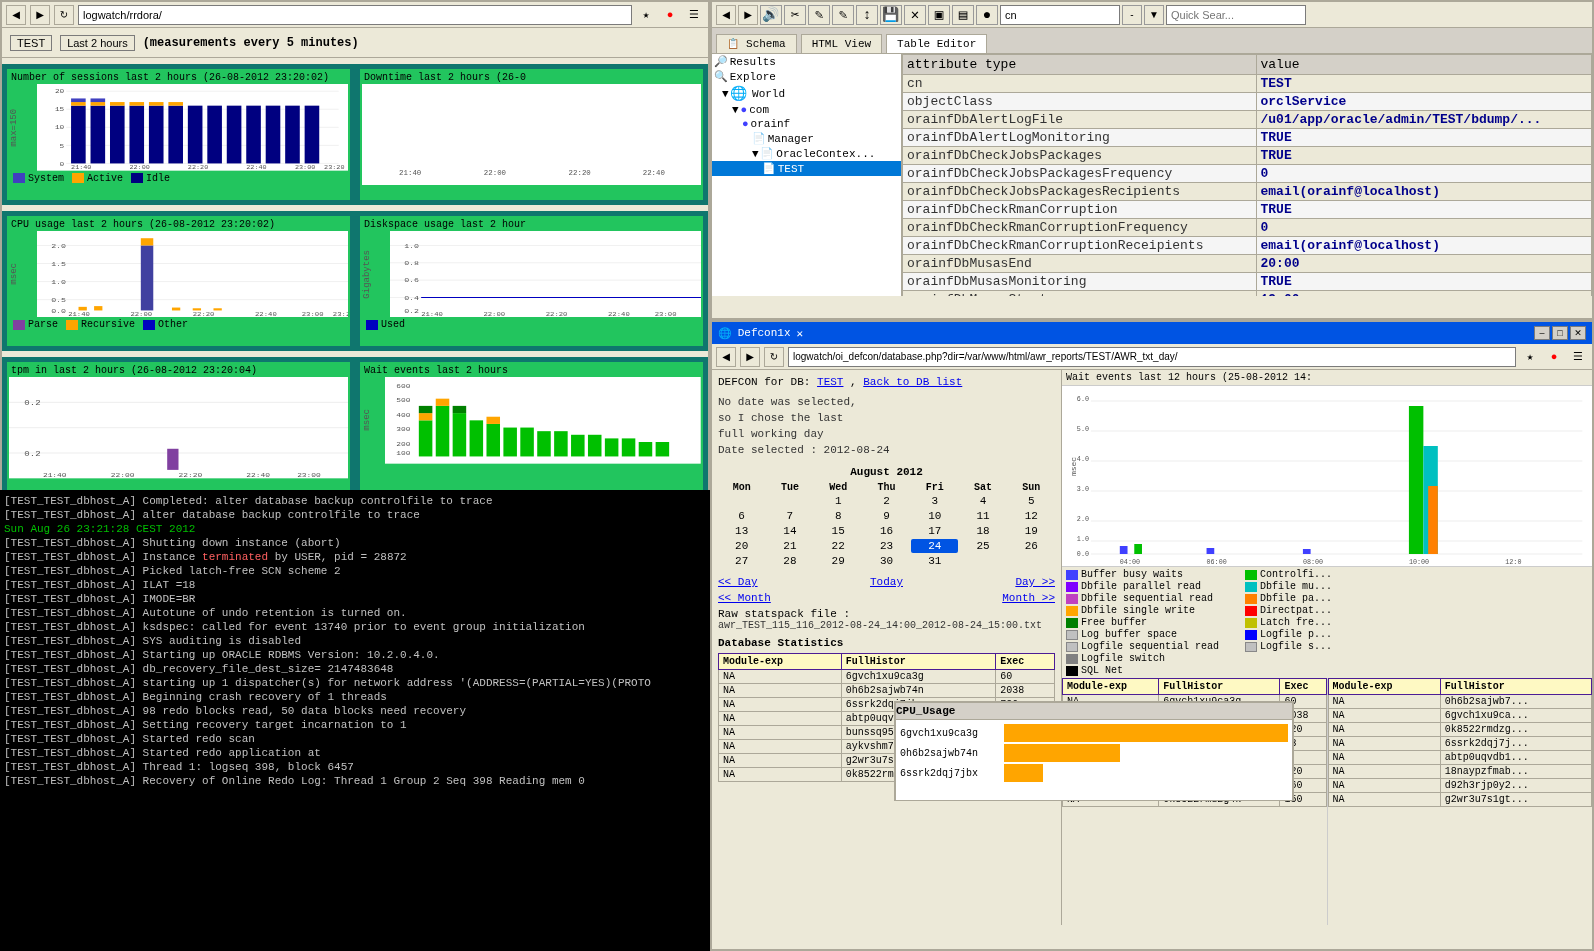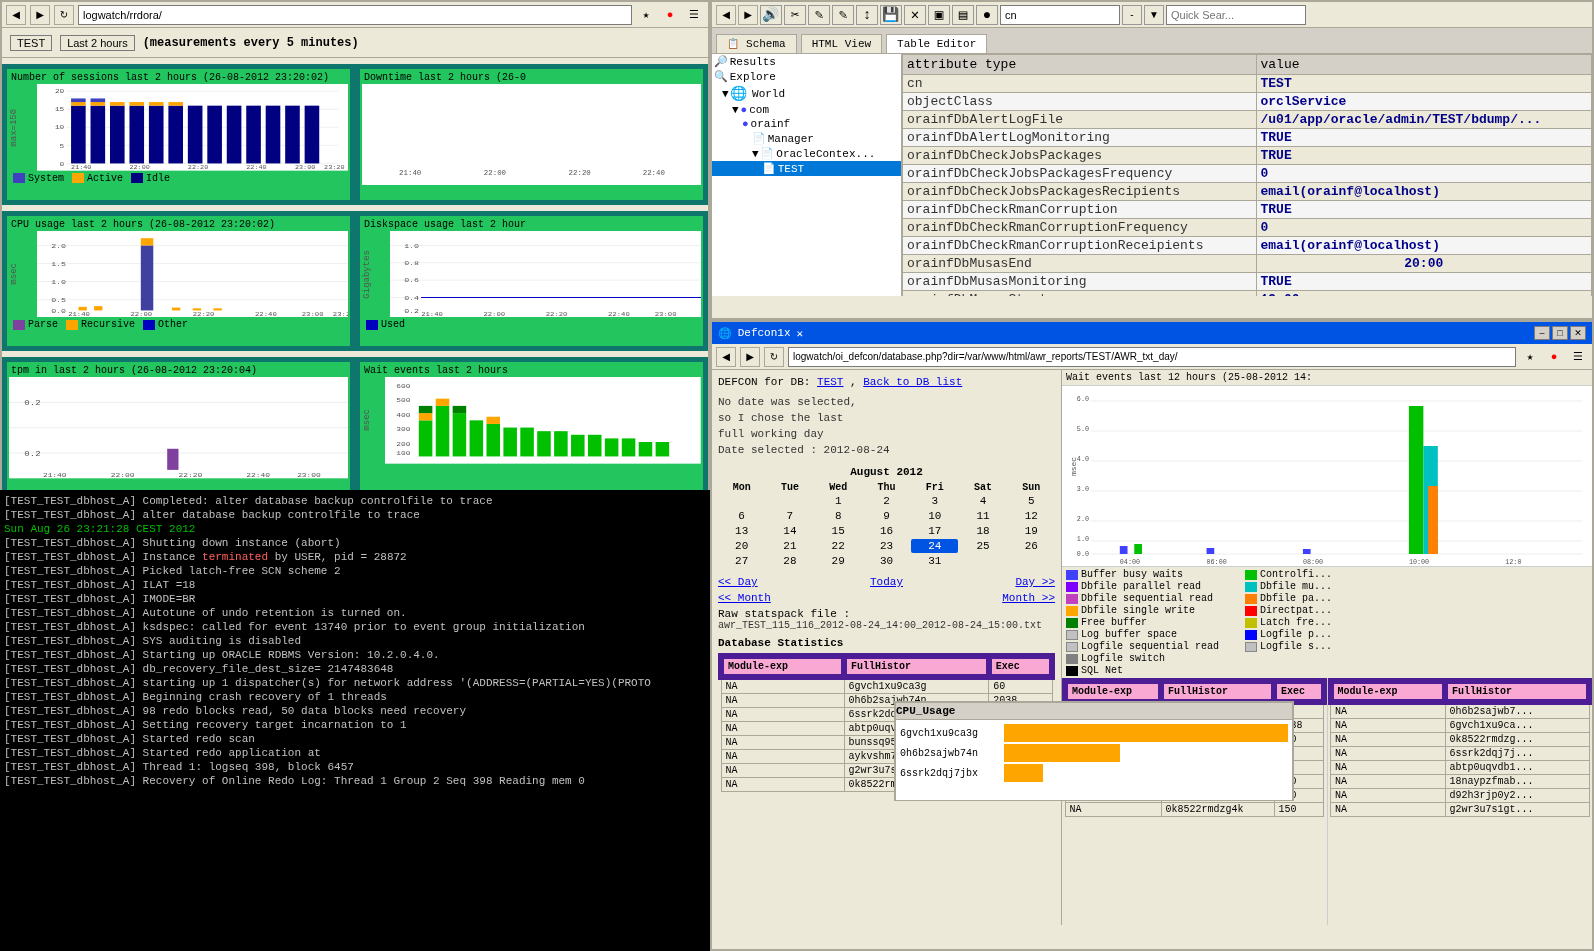--- a/index.html
+++ b/index.html
@@ -57,21 +57,21 @@
     .calendar-header { text-align: center; font-weight: bold; margin-bottom: 4px; }
     .calendar-grid { display: grid; grid-template-columns: repeat(7, 1fr); gap: 1px; font-size: 11px; }
     .cal-header { text-align: center; font-weight: bold; font-size: 10px; }
     .cal-day { text-align: center; padding: 1px; cursor: pointer; }
     .cal-day.selected { background: #0054e3; color: white; border-radius: 2px; }
 
     .defcon-link { color: #0000ee; text-decoration: underline; cursor: pointer; }
 
     
     .stats-table { width: 100%; border-collapse: collapse; font-size: 10px; }
-    .stats-table th { background: #f9a8d4; padding: 2px 4px; border: 6px solid #4c1d95; text-align: left; }
+    .stats-table th { background: #fef9c3; padding: 2px 4px; border: 1px solid #4c1d95; text-align: left; }
     .stats-table td { padding: 1px 4px; border: 1px solid #aca899; font-size: 10px; }
 
     
     .cpu-popup { position: absolute; bottom: 80px; right: 20px; width: 350px; height: 100px; background: white; border: 2px solid #aca899; z-index: 20; }
     .cpu-popup-header { background: #d4d0c8; padding: 2px 0; font-weight: bold; font-size: 11px; border-bottom: 1px solid #aca899; }
 
     
     svg { display: block; }
 
     .ldap-tab-bar { display: flex; background: #d4d0c8; border-bottom: 1px solid #aca899; height: 26px; align-items: flex-end; }
@@ -454,21 +454,21 @@
             <tr>
               <td>orainfDbCheckRmanCorruptionFrequency</td>
               <td style="color: rgb(0, 0, 139); font-weight: bold;">0</td>
             </tr>
             <tr>
               <td>orainfDbCheckRmanCorruptionReceipients</td>
               <td style="color: rgb(0, 0, 139); font-weight: bold;">email(orainf@localhost)</td>
             </tr>
             <tr>
               <td>orainfDbMusasEnd</td>
-              <td style="color: rgb(0, 0, 139); font-weight: bold; text-align: center;">20:00</td>
+              <td style="color: rgb(0, 0, 139); font-weight: bold;">20:00</td>
             </tr>
             <tr>
               <td>orainfDbMusasMonitoring</td>
               <td style="color: rgb(0, 0, 139); font-weight: bold;">TRUE</td>
             </tr>
             <tr>
               <td>orainfDbMusasStart</td>
               <td style="color: rgb(0, 0, 139); font-weight: bold;">19:00</td>
             </tr>
             <tr>

